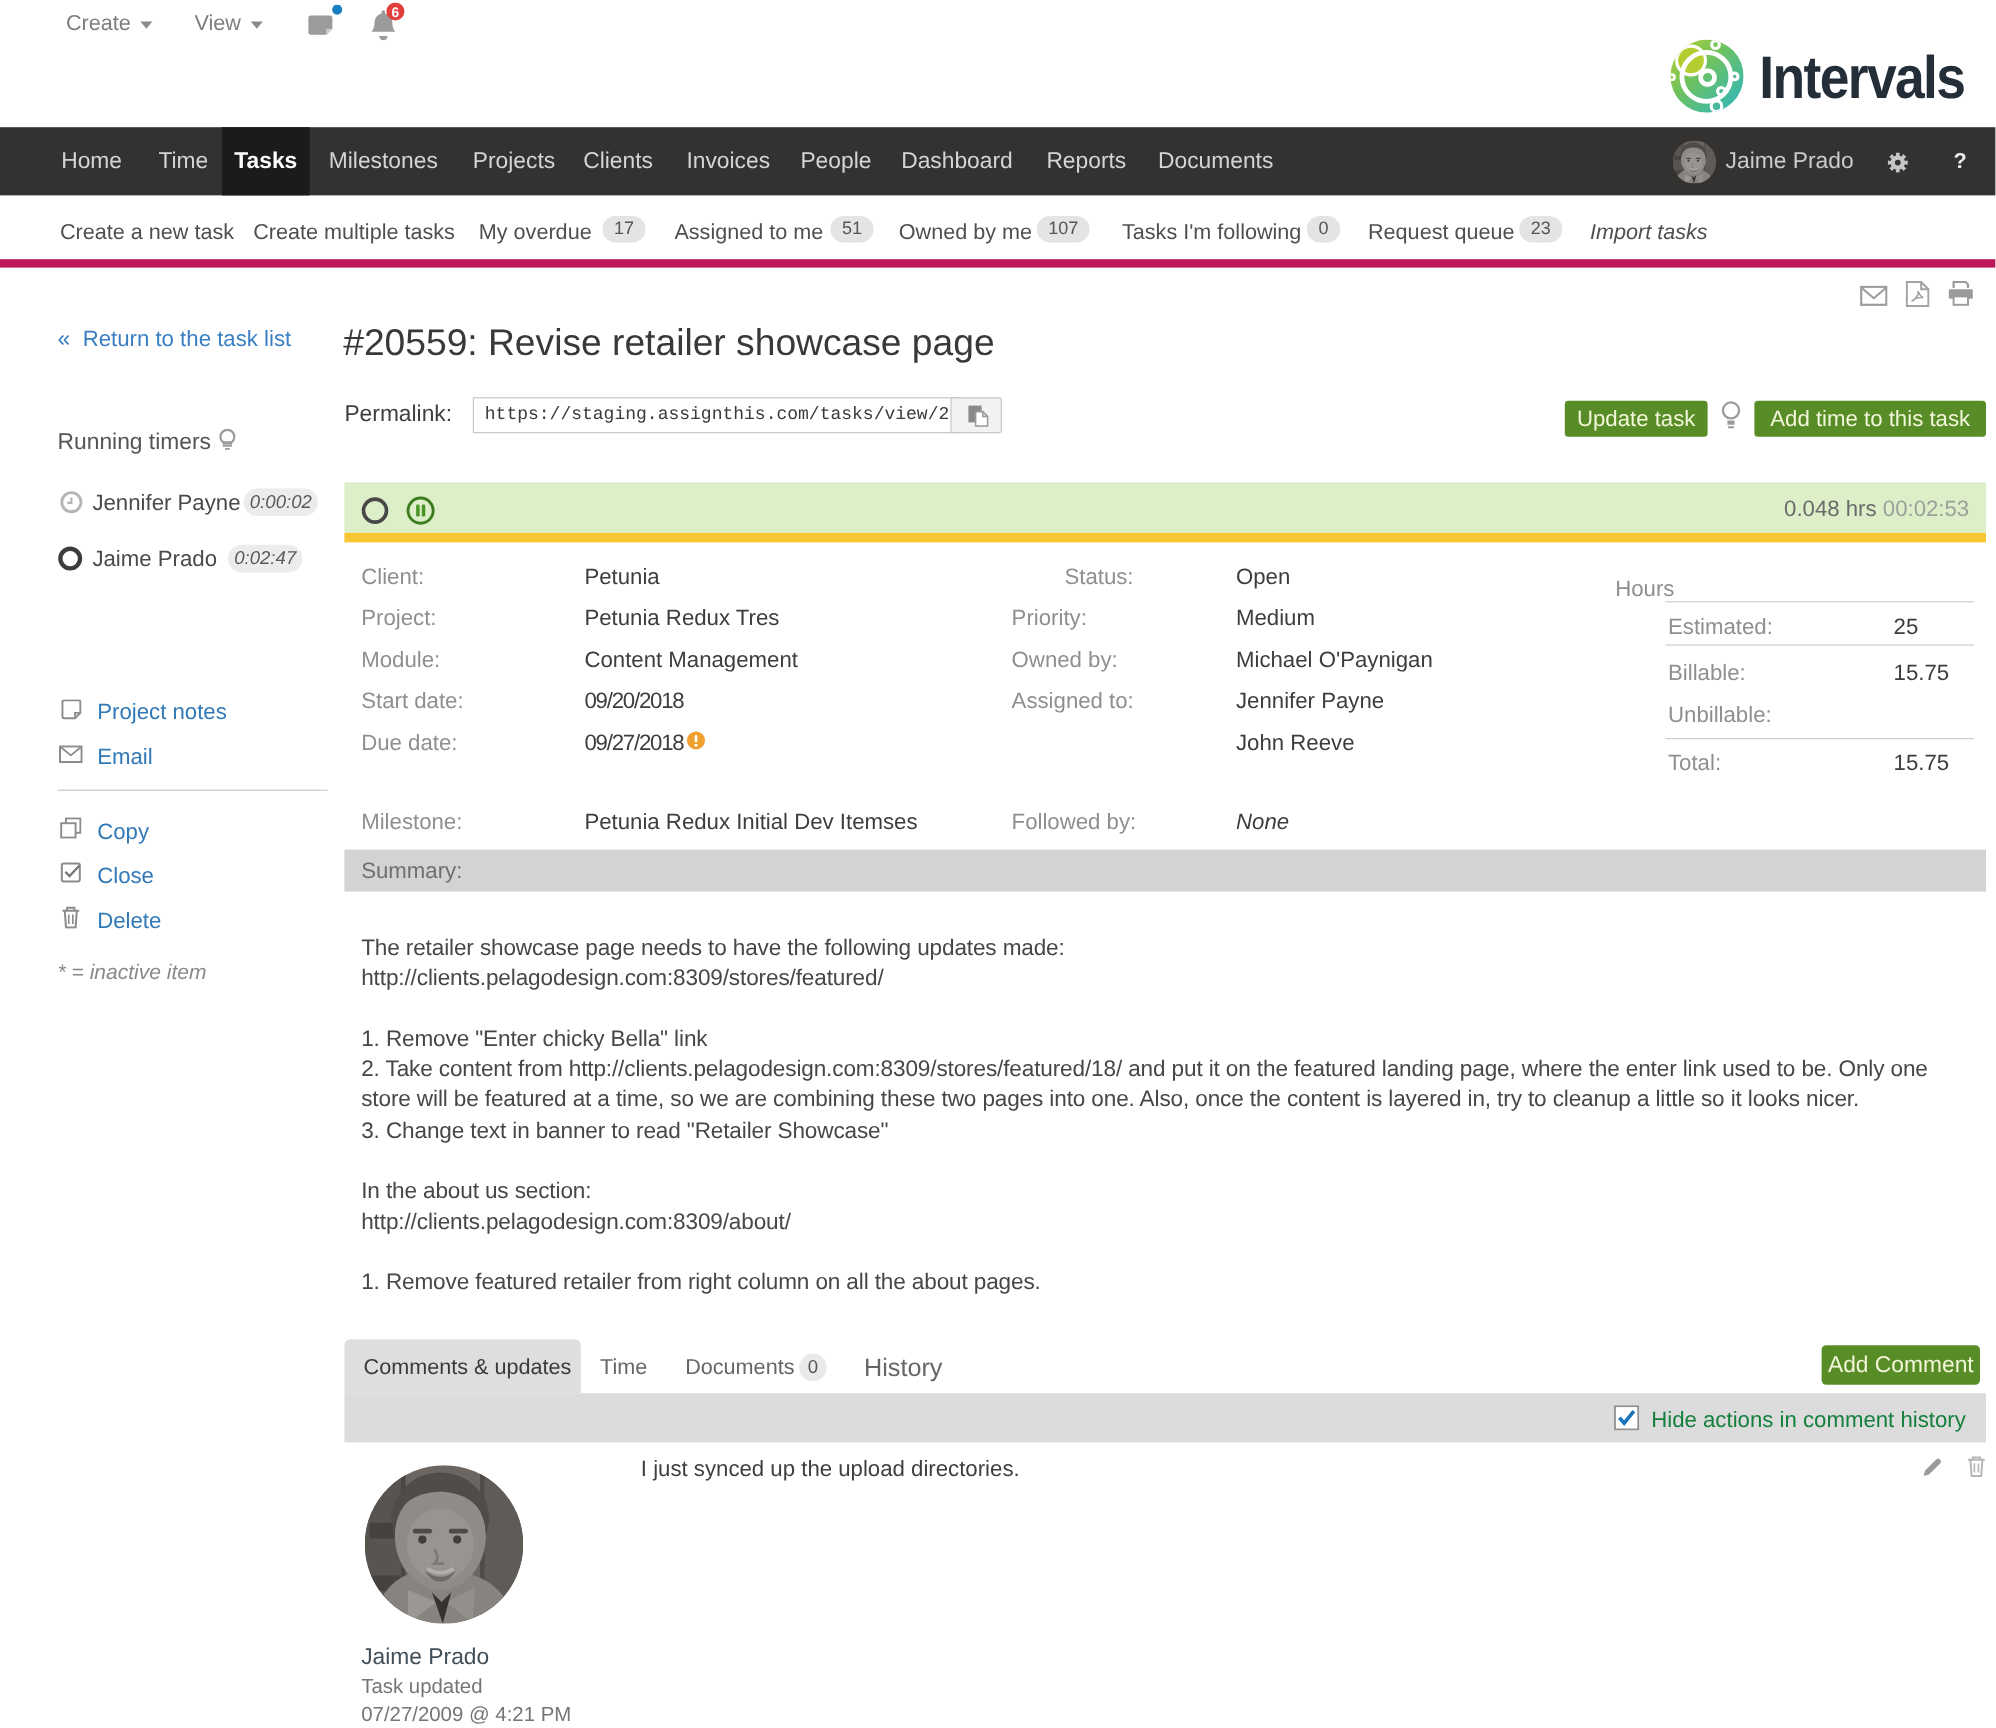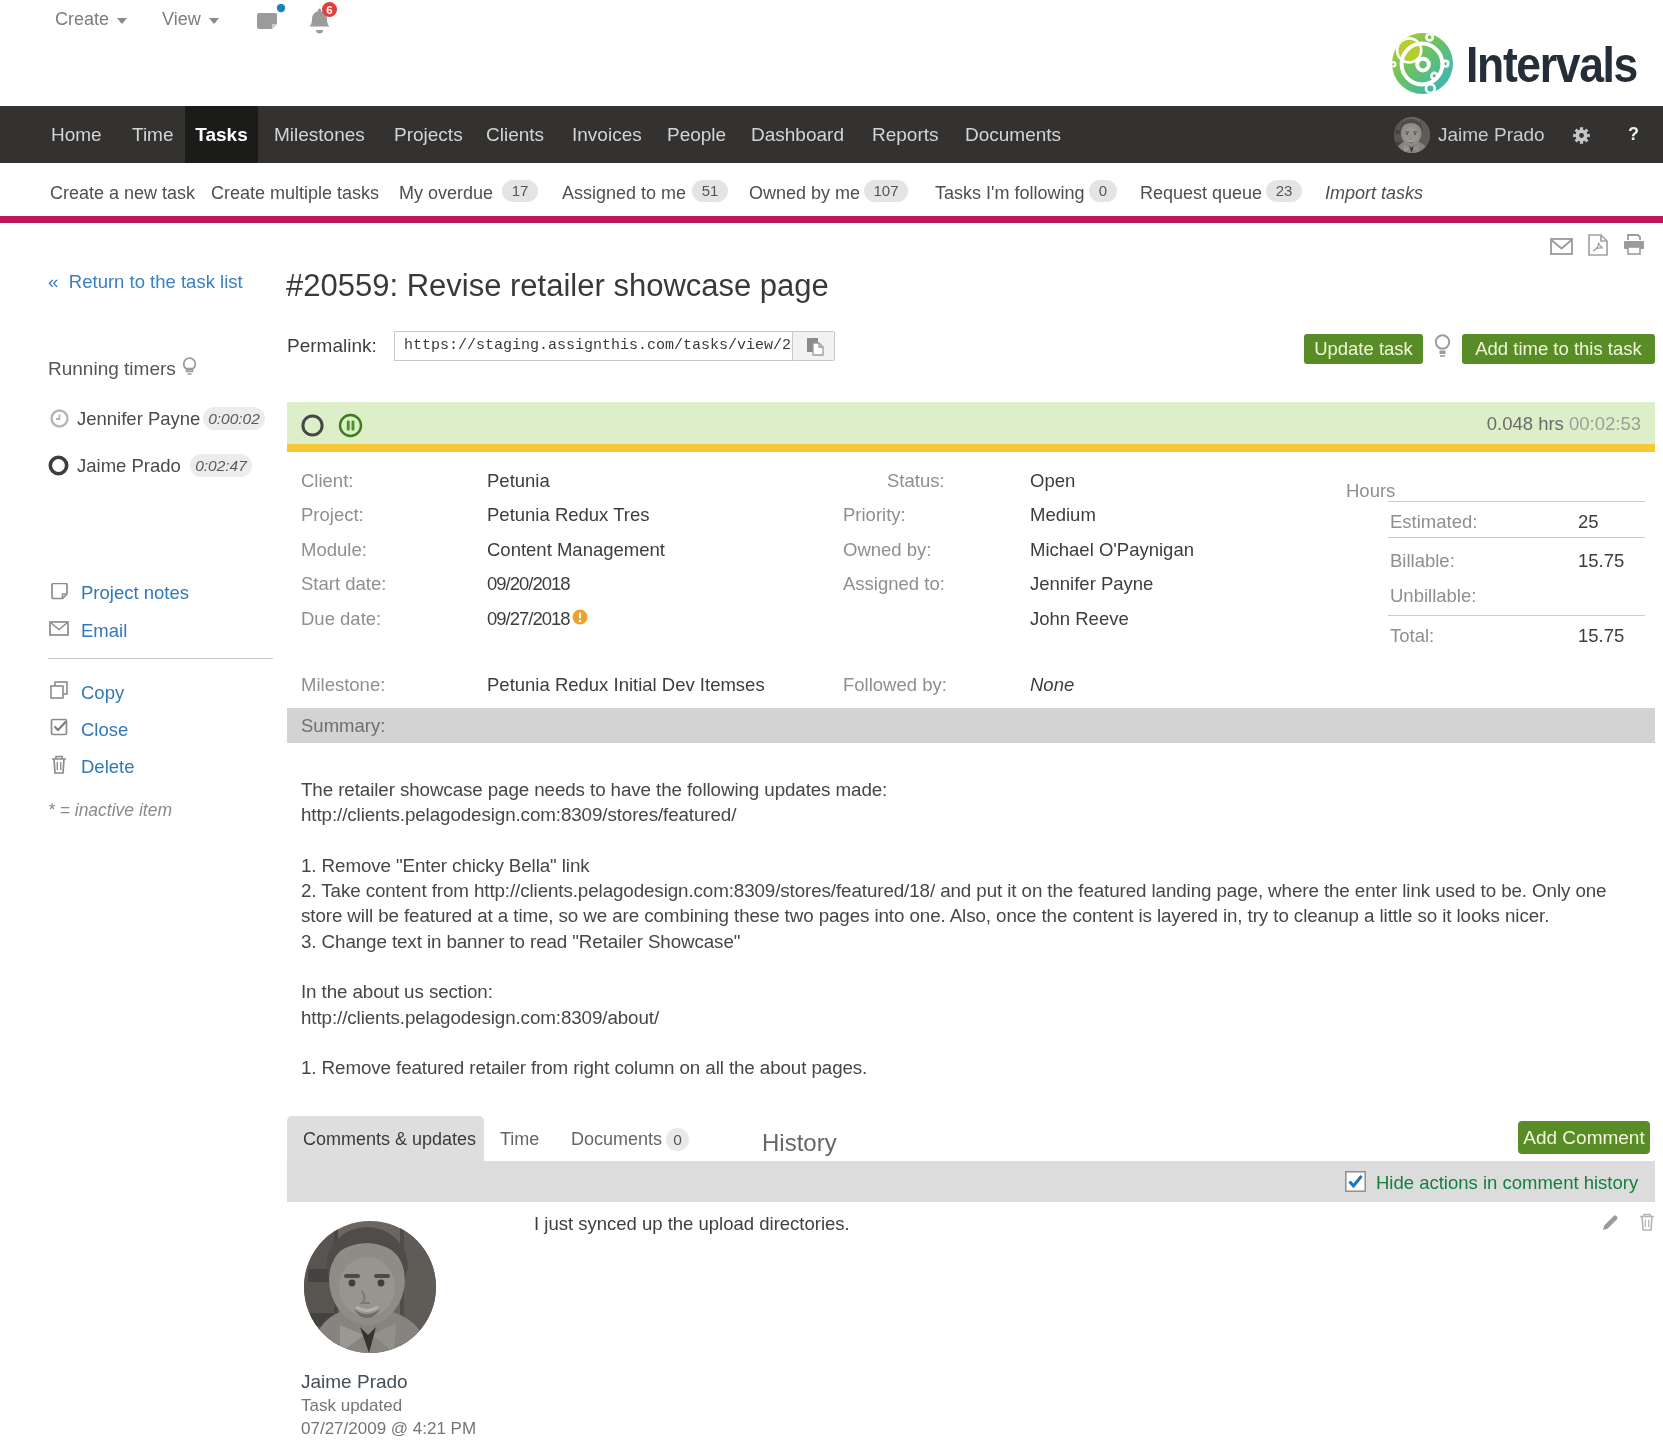--- a/index.html
+++ b/index.html
@@ -279,21 +279,21 @@
 In the about us section:
 http://clients.pelagodesign.com:8309/about/
 
 1. Remove featured retailer from right column on all the about pages.</div>
 
 <div class="abs" style="left:287px;top:1116px;width:197px;height:45px;background:#dedede;border-radius:5px 5px 0 0;"></div>
 <div class="abs" style="left:303px;top:1129px;font-size:18px;color:#3a3a3a;">Comments &amp; updates</div>
 <div class="abs" style="left:500px;top:1129px;font-size:18px;color:#666;">Time</div>
 <div class="abs" style="left:571px;top:1129px;font-size:18px;color:#666;">Documents</div>
 <div class="abs" style="left:666px;top:1128px;width:23px;height:23px;line-height:23px;border-radius:12px;background:#e9e9e9;color:#555;font-size:15.5px;text-align:center;">0</div>
-<div class="abs" style="left:762px;top:1129px;font-size:24px;color:#666;">History</div>
+<div class="abs" style="left:720px;top:1129px;font-size:21px;color:#666;">History</div>
 <div class="gbtn" style="left:1518px;top:1121px;width:132px;height:33px;line-height:33px;font-size:19px;border-radius:4px;">Add Comment</div>
 
 <div class="abs" style="left:287px;top:1161px;width:1368px;height:41px;background:#dcdcdc;"></div>
 <svg class="abs" style="left:1345px;top:1171px;" width="21" height="21" viewBox="0 0 21 21">
 <rect x="0.8" y="0.8" width="19.4" height="19.4" fill="#fff" stroke="#8f8f8f" stroke-width="1.5"></rect>
 <path d="M4.5 10.5 l4 4.5 l8-10" fill="none" stroke="#1d76ba" stroke-width="3"></path>
 </svg>
 <div class="abs" style="left:1376px;top:1172px;font-size:18.5px;color:#15803d;">Hide actions in comment history</div>
 
 <div class="abs" style="left:534px;top:1213px;font-size:18.5px;color:#3f3f3f;">I just synced up the upload directories.</div>

